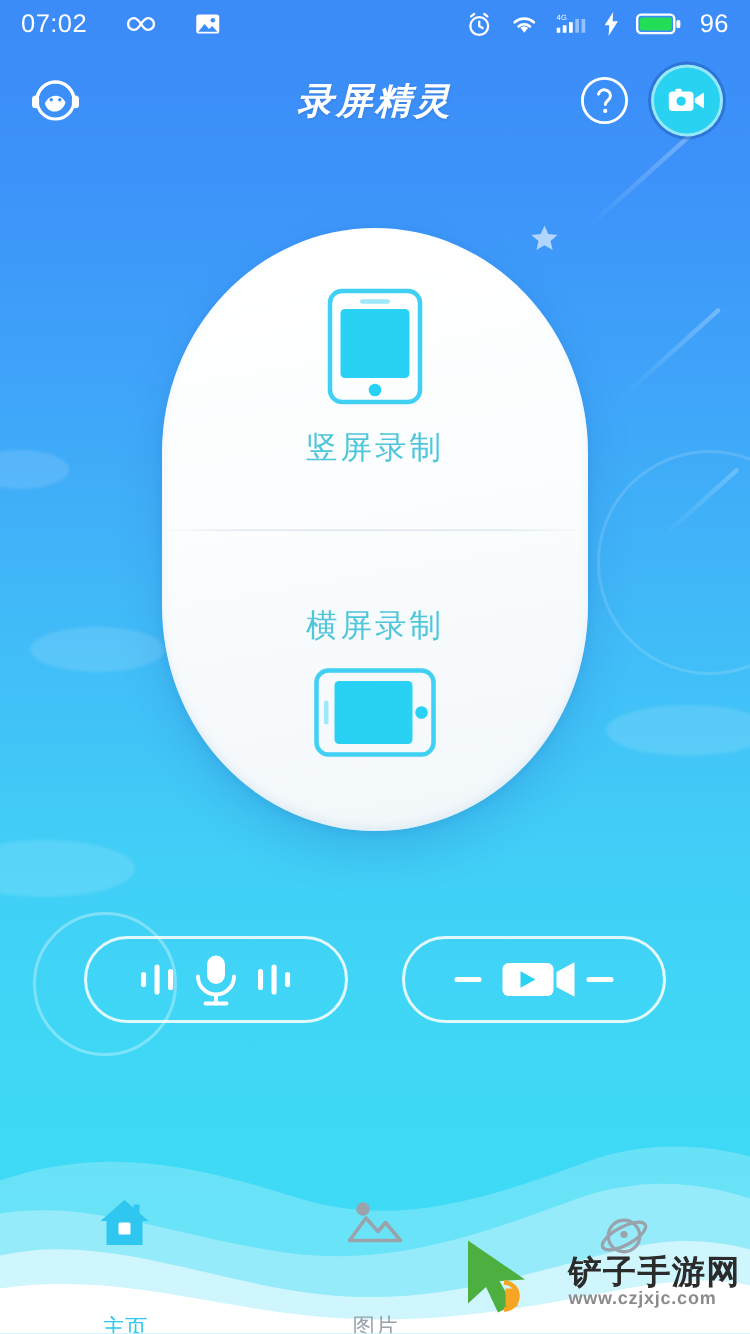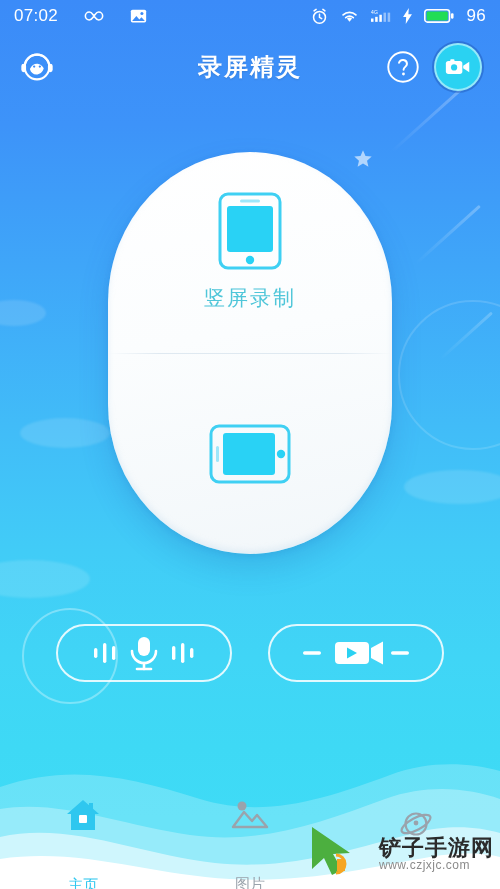--- a/index.html
+++ b/index.html
@@ -81,20 +81,21 @@
   .sb-time { font-size:17px; font-weight:400; }
   .sb-right { margin-left:auto; display:flex; align-items:center; gap:12px; }
   .sb-batt-num { font-size:17px; }
 
   
   .header {
     position:absolute; left:0; top:36px;
     width:500px; height:62px;
     display:flex; align-items:center;
     padding:0 18px;
+    font-style:italic;
   }
   .app-title {
     position:absolute; left:0; right:0; text-align:center;
     color:#ffffff;
     font-size:24px;
     font-weight:bold;
     letter-spacing:2px;
     text-shadow:0 1px 2px rgba(0,0,0,.12);
   }
   .hdr-right { margin-left:auto; display:flex; align-items:center; gap:14px; z-index:2; }
@@ -175,21 +176,21 @@
   .nav-item.active .nav-label { color:#2fc7ef; }
 
   
   .watermark {
     position:absolute; right:6px; bottom:6px;
     display:flex; align-items:center; gap:11px;
     pointer-events:none;
   }
   .wm-text { display:flex; flex-direction:column; line-height:1.05; }
   .wm-main { font-size:22px; font-weight:bold; color:#2b2b2b; letter-spacing:1px; }
-  .wm-sub  { font-size:12px; color:#8b8b8b; letter-spacing:.5px; }
+  .wm-sub  { font-size:12px; color:#8b8b8b; letter-spacing:.5px;font-weight:bold; }
 </style>
 </head>
 <body>
 
 <div id="app">
 
   <div class="bg-layer">
     <div class="streak s1"></div>
     <div class="streak s2"></div>
     <div class="streak s3"></div>
@@ -304,20 +305,21 @@
         <rect x="9" y="14" width="46" height="46" rx="3" fill="#29d2f5"></rect>
         <rect x="22" y="7.5" width="20" height="3" rx="1.5" fill="#9fe7fa"></rect>
         <circle cx="32" cy="68" r="4.2" fill="#29d2f5"></circle>
       </svg>
       <div class="card-label">竖屏录制</div>
     </div>
 
     <div class="card-divider"></div>
 
     <div class="card-half">
+      <div class="card-label">横屏录制</div>
       <svg width="82" height="60" viewBox="0 0 82 60">
         <rect x="2" y="2" width="78" height="56" rx="8" fill="none" stroke="#3fd0f3" stroke-width="3"></rect>
         <rect x="14" y="9" width="52" height="42" rx="3" fill="#29d2f5"></rect>
         <rect x="7" y="22" width="3" height="16" rx="1.5" fill="#9fe7fa"></rect>
         <circle cx="72" cy="30" r="4.2" fill="#29d2f5"></circle>
       </svg>
     </div>
   </div>
 
   <div class="actions">

